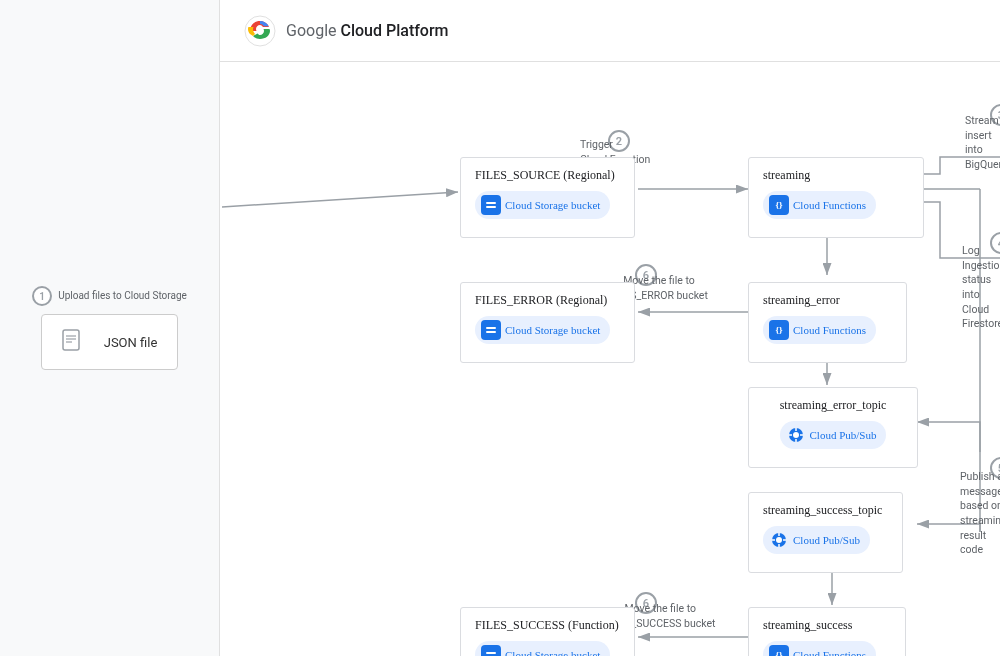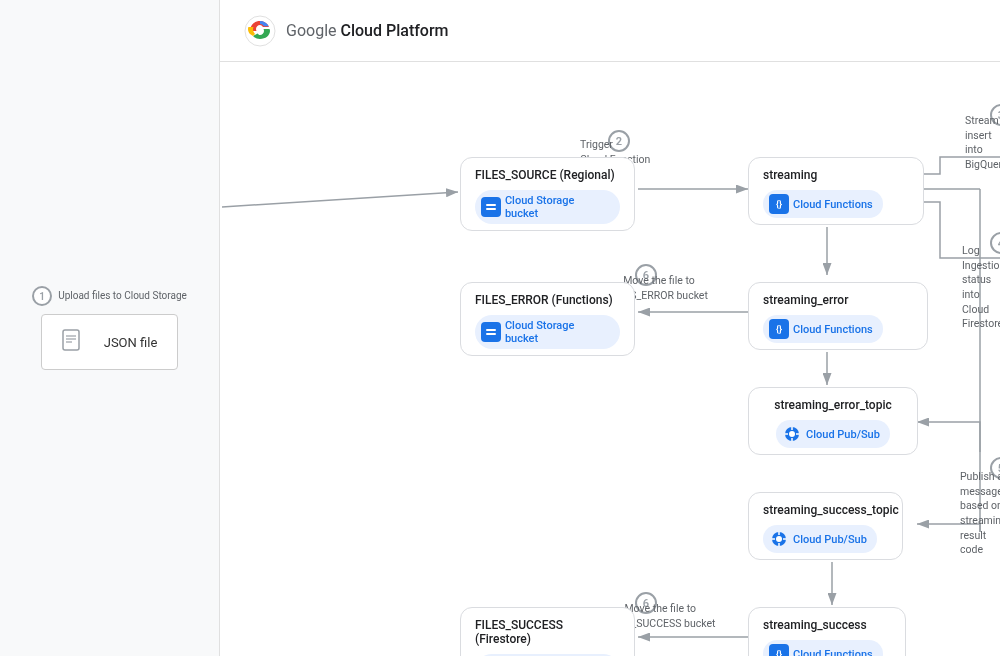--- a/index.html
+++ b/index.html
@@ -73,23 +73,24 @@
       position: relative;
       width: 100%;
       height: calc(100% - 54px);
     }
 
     
     .service-box {
       position: absolute;
       background: #fff;
       border: 1.5px solid #dadce0;
-      border-radius: 12px;
-      padding: 10px 14px 6px 14px;
+      border-radius: 3px;
+      padding: 10px 14px 18px 14px;
       min-width: 155px;
+      font-family: Liberation Serif, serif;
     }
     .service-box .box-title {
       font-size: 12px;
       font-weight: 500;
       color: #202124;
       margin-bottom: 8px;
     }
     .service-badge {
       display: inline-flex;
       align-items: center;
@@ -287,34 +288,34 @@
           <svg width="14" height="14" viewBox="0 0 14 14" fill="none">
               <rect width="14" height="14" rx="7" fill="#1a73e8"></rect>
               <text x="7" y="10" text-anchor="middle" fill="white" font-size="9" font-weight="bold">{}</text>
             </svg>
         </span>
         <span>Cloud Functions</span>
       </div>
     </div>
 
     <div class="service-box" style="left:240px;top:220px;width:175px;">
-      <div class="box-title">FILES_ERROR (Functions)</div>
+      <div class="box-title">FILES_ERROR (Regional)</div>
       <div class="service-badge">
         <span class="badge-icon badge-storage">
           <svg width="14" height="14" viewBox="0 0 14 14" fill="none">
               <rect width="14" height="14" rx="2" fill="#1a73e8"></rect>
               <rect x="2" y="4" width="10" height="2" rx="1" fill="white"></rect>
               <rect x="2" y="8" width="10" height="2" rx="1" fill="white"></rect>
             </svg>
         </span>
         <span>Cloud Storage bucket</span>
       </div>
     </div>
 
-    <div class="service-box" style="left:528px;top:220px;width:180px;">
+    <div class="service-box" style="left:528px;top:220px;width:159px;">
       <div class="box-title">streaming_error</div>
       <div class="service-badge">
         <span class="badge-icon badge-functions">
           <svg width="14" height="14" viewBox="0 0 14 14" fill="none">
               <rect width="14" height="14" rx="7" fill="#1a73e8"></rect>
               <text x="7" y="10" text-anchor="middle" fill="white" font-size="9" font-weight="bold">{}</text>
             </svg>
         </span>
         <span>Cloud Functions</span>
       </div>
@@ -349,21 +350,21 @@
               <line x1="8" y1="12" x2="8" y2="15" stroke="white" stroke-width="1.5"></line>
               <line x1="1" y1="8" x2="4" y2="8" stroke="white" stroke-width="1.5"></line>
               <line x1="12" y1="8" x2="15" y2="8" stroke="white" stroke-width="1.5"></line>
             </svg>
         </span>
         <span>Cloud Pub/Sub</span>
       </div>
     </div>
 
     <div class="service-box" style="left:240px;top:545px;width:175px;">
-      <div class="box-title">FILES_SUCCESS (Firestore)</div>
+      <div class="box-title">FILES_SUCCESS (Function)</div>
       <div class="service-badge">
         <span class="badge-icon badge-storage">
           <svg width="14" height="14" viewBox="0 0 14 14" fill="none">
               <rect width="14" height="14" rx="2" fill="#1a73e8"></rect>
               <rect x="2" y="4" width="10" height="2" rx="1" fill="white"></rect>
               <rect x="2" y="8" width="10" height="2" rx="1" fill="white"></rect>
             </svg>
         </span>
         <span>Cloud Storage bucket</span>
       </div>

